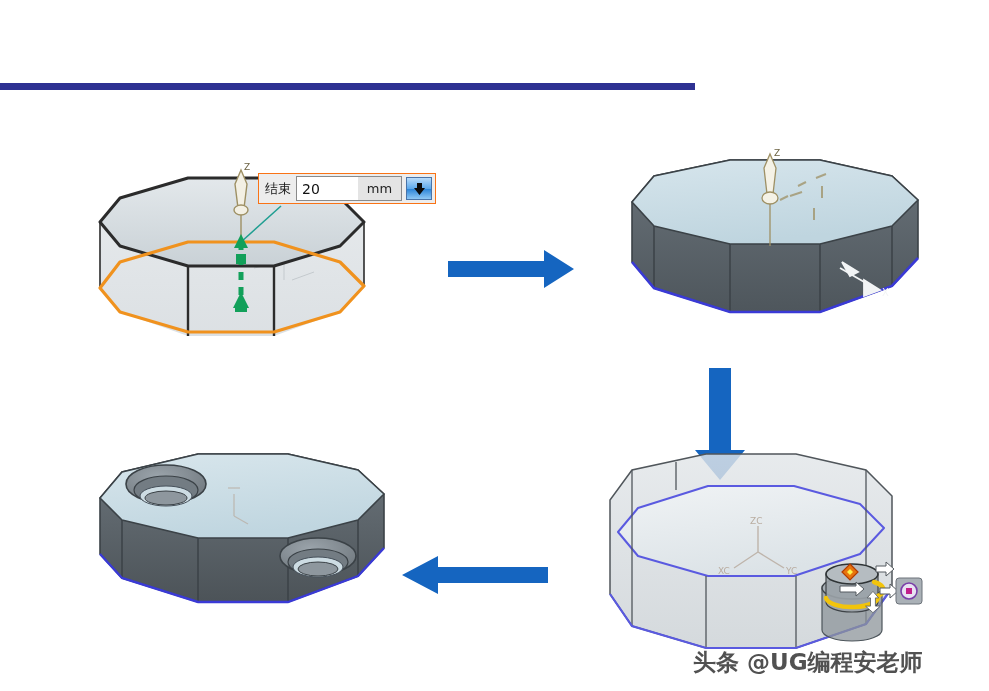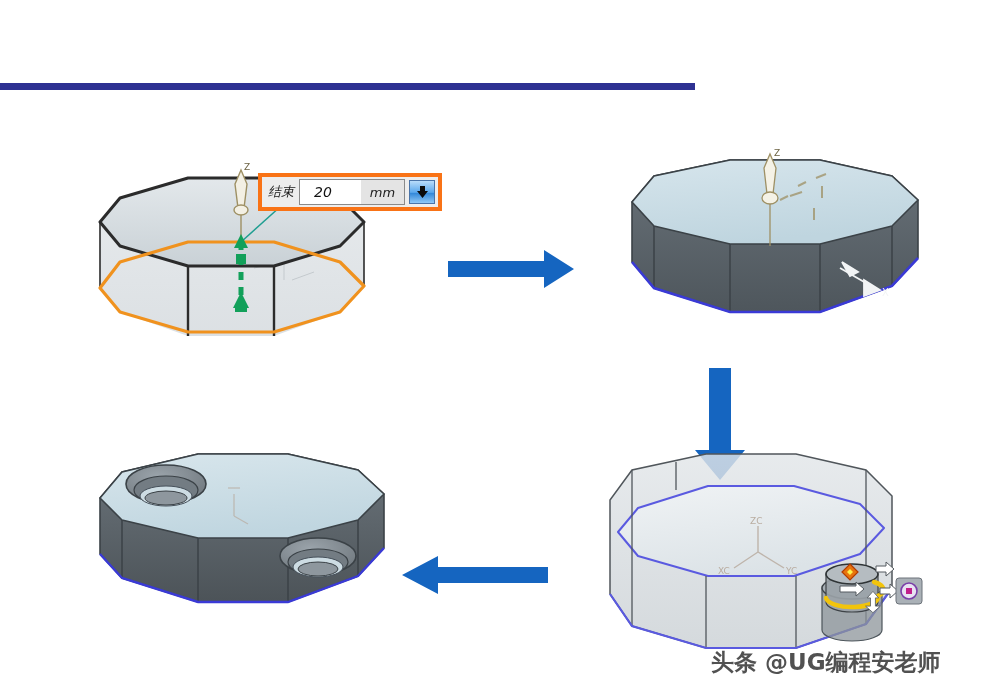--- a/index.html
+++ b/index.html
@@ -58,46 +58,45 @@
 
   
   .figure { position: absolute; }
   .figure svg { display: block; overflow: visible; }
 
   
   #end-dialog {
     position: absolute;
     left: 258px;
     top: 173px;
-    height: 38px;
+    height: 31px;
     display: flex;
     align-items: stretch;
     background: #EDEDED;
-    border: 4px solid #f97316;
+    border: 1px solid #f97316;
     box-sizing: border-box;
     font-size: 13px;
-    font-style: italic;
   }
   #end-dialog .dlg-label {
     display: flex;
     align-items: center;
     padding: 0 5px 0 6px;
     color: #1a1a1a;
     font-family: "DejaVu Sans", sans-serif;
     font-size: 13px;
     white-space: nowrap;
   }
   #end-dialog .dlg-value {
     width: 62px;
     background: #ffffff;
     border: 1px solid #8a8a8a;
     border-right: none;
     display: flex;
     align-items: center;
-    padding-left: 14px;
+    padding-left: 5px;
     color: #111;
     font-family: "DejaVu Sans", sans-serif;
     font-size: 14px;
     box-sizing: border-box;
     margin: 2px 0 2px 0;
   }
   #end-dialog .dlg-unit {
     width: 44px;
     background: #E4E4E4;
     border: 1px solid #8a8a8a;
@@ -126,21 +125,20 @@
   #watermark {
     position: absolute;
     left: 693px;
     top: 647px;
     font-family: "DejaVu Sans", sans-serif;
     font-size: 23px;
     font-weight: bold;
     color: #3a3a3a;
     white-space: nowrap;
     opacity: 0.88;
-    margin-left: 18px;
   }
 </style>
 </head>
 <body>
 
 <div id="slide">
 
   <div id="title-rule"></div>
 
   <div class="figure" style="left:78px; top:160px;">

